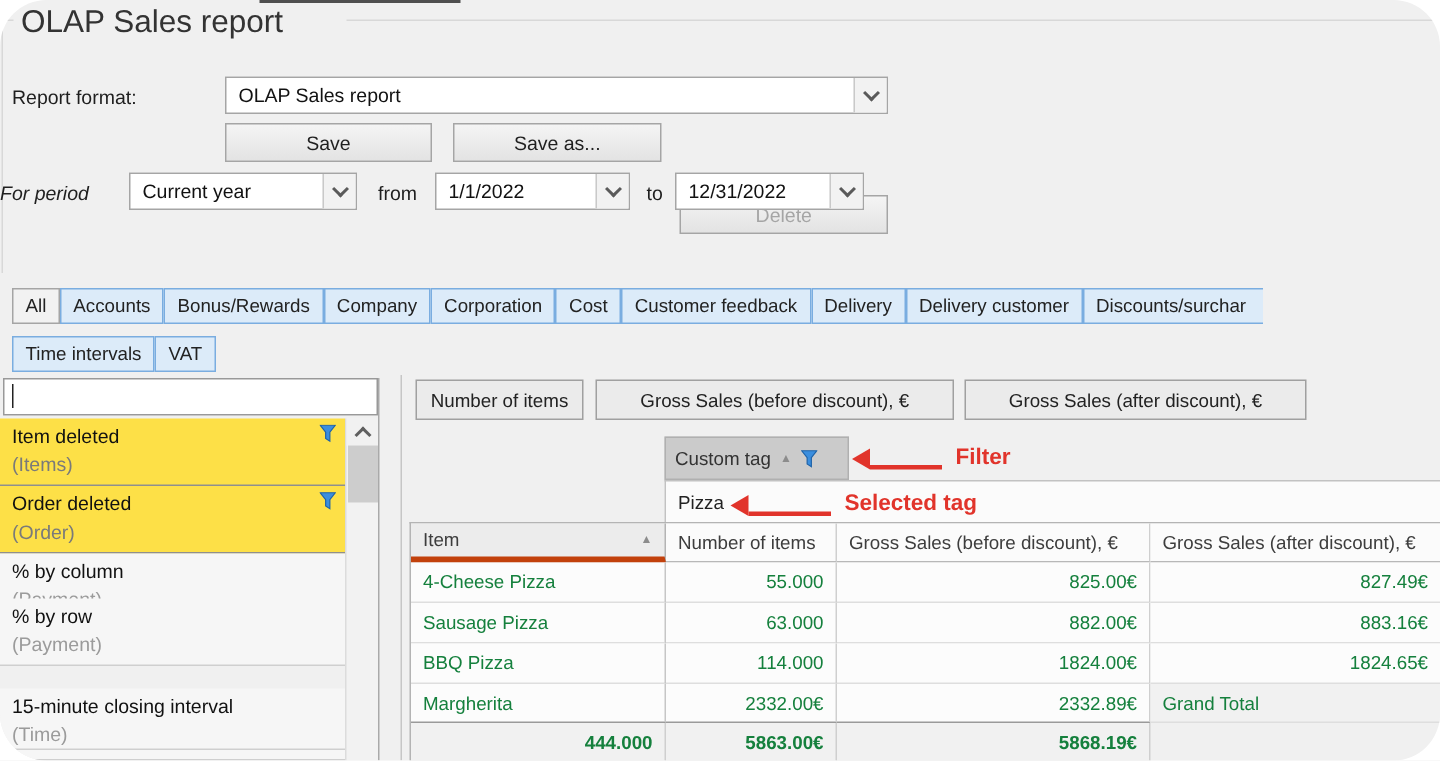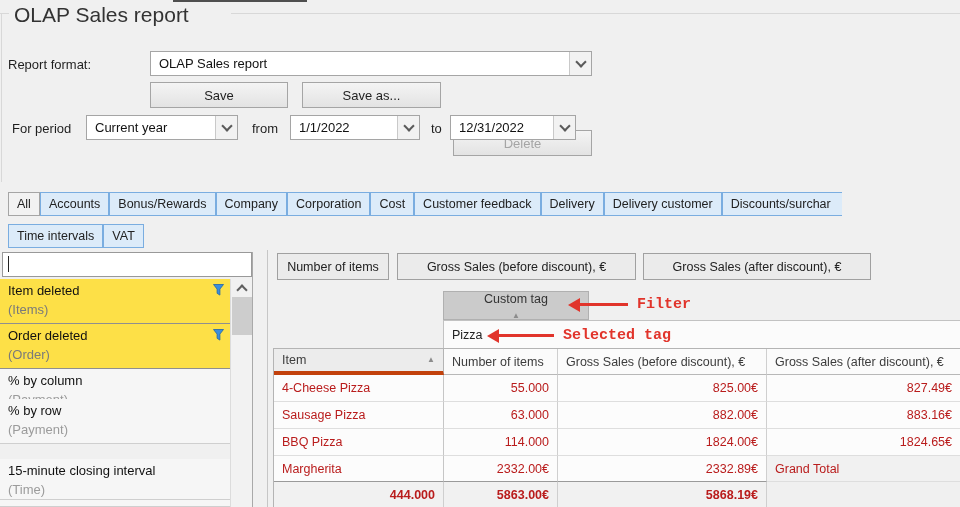--- a/index.html
+++ b/index.html
@@ -1,17 +1,17 @@
 <!DOCTYPE html>
 <html><head>
 <meta charset="utf-8">
 <style>
   html,body{margin:0;padding:0;}
   .page{position:relative;width:960px;height:507px;background:#f0f0f0;overflow:hidden;
-        font-family:"Liberation Sans","DejaVu Sans",sans-serif;color:#1f1f1f;}
+        font-family:"Liberation Sans","DejaVu Sans",sans-serif;color:#1f1f1f;border-radius:31px;}
   
   .top-artifact{position:absolute;left:173px;top:0;width:134px;height:2px;background:#4f4f4f;}
   .page-title{position:absolute;left:14px;top:3px;font-size:21px;color:#333;white-space:nowrap;}
   .legend-left{position:absolute;left:0;top:13px;width:9px;height:1px;background:#d8d8d8;}
   .legend-right{position:absolute;left:231px;top:13px;width:729px;height:1px;background:#d8d8d8;}
   .group-left{position:absolute;left:1px;top:13px;width:1px;height:169px;background:#d8d8d8;}
   
   .lbl{position:absolute;font-size:13px;white-space:nowrap;color:#1f1f1f;}
   
   .combo{position:absolute;height:25px;background:#fff;border:1px solid #a5a5a5;display:flex;align-items:center;box-sizing:border-box;}
@@ -41,39 +41,39 @@
   .lst-border{position:absolute;left:252px;top:252px;width:1px;height:255px;background:#a9a9a9;}
   .panel-divider{position:absolute;left:267px;top:250px;width:1px;height:257px;background:#c6c6c6;}
   
   .sb{position:absolute;left:230px;top:279px;width:22px;height:228px;background:#f2f2f2;border-left:1px solid #dcdcdc;box-sizing:border-box;}
   .sb-btn{position:absolute;left:0;top:0;width:22px;height:18px;background:#f1f1f1;display:flex;align-items:center;justify-content:center;}
   .sb-thumb{position:absolute;left:1px;top:18px;width:20px;height:38px;background:#cdcdcd;}
   
   .chip{position:absolute;height:27px;background:#ebebeb;border:1px solid #a0a0a0;display:flex;align-items:center;justify-content:center;
         font-size:12.5px;color:#222;box-sizing:border-box;white-space:nowrap;}
   
-  .ct-header{position:absolute;left:443px;top:291px;width:146px;height:29px;background:#cbcbcb;border:1px solid #b0b0b0;
-             box-sizing:border-box;display:flex;align-items:center;padding:0 6px;gap:6px;font-size:12.5px;color:#333;flex-direction:column;}
+  .ct-header{position:absolute;left:443px;top:291px;width:123px;height:29px;background:#cbcbcb;border:1px solid #b0b0b0;
+             box-sizing:border-box;display:flex;align-items:center;padding:0 6px;gap:6px;font-size:12.5px;color:#333;}
   .sort-tri{font-size:8px;color:#8c8c8c;line-height:1;}
   .pizza-row{position:absolute;left:443px;top:320px;width:517px;height:28px;background:#fbfbfb;border-top:1px solid #c2c2c2;
              border-left:1px solid #c2c2c2;box-sizing:border-box;display:flex;align-items:center;padding:0 8px;font-size:12.5px;color:#222;}
   
   .pivot{position:absolute;left:273px;top:348px;display:grid;grid-template-columns:170px 114px 209px 194px;
          grid-template-rows:26px 27px 27px 27px 26px 26px;border-left:1px solid #b4b4b4;border-top:1px solid #b4b4b4;}
   .pc{box-sizing:border-box;border-right:1px solid #cfcfcf;border-bottom:1px solid #dedede;background:#fcfcfc;
-      font-size:12.5px;color:#b91c1c;display:flex;align-items:center;padding:0 8px;white-space:nowrap;overflow:hidden;}
+      font-size:12.5px;color:#15803d;display:flex;align-items:center;padding:0 8px;white-space:nowrap;overflow:hidden;}
   .pc.num{justify-content:flex-end;}
   .pc.subhead{background:#fbfbfb;color:#3d3d3d;border-bottom:1px solid #b8b8b8;}
   .pc.itemhead{background:#ececec;color:#3d3d3d;border-bottom:4px solid #c2410c;border-right:1px solid #b4b4b4;justify-content:space-between;}
   .pc.itemcol{border-right:1px solid #c6c6c6;}
   .pc.lastdata{border-bottom:1px solid #9a9a9a;}
   .pc.total{background:#f1f1f1;}
   .pc.total.num{font-weight:bold;}
   
-  .anno{position:absolute;display:flex;align-items:center;font-family:Liberation Mono, monospace;}
+  .anno{position:absolute;display:flex;align-items:flex-end;}
   .anno .head{width:0;height:0;border-top:7px solid transparent;border-bottom:7px solid transparent;border-right:12px solid #e1342b;}
   .anno .line{height:3px;background:#e1342b;}
   .anno .txt{font-weight:bold;font-size:15px;color:#e1342b;margin-left:9px;white-space:nowrap;}
 </style>
 </head>
 <body>
 
 <div class="page">
 
   <div class="top-artifact"></div>
@@ -87,21 +87,21 @@
     <span class="val">OLAP Sales report</span>
     <span class="arrow">
         <i class="chev-dn"></i>
       </span>
   </div>
 
   <div class="btn" style="left:150px;top:82px;width:138px;">Save</div>
   <div class="btn" style="left:302px;top:82px;width:139px;">Save as...</div>
   <div class="btn disabled" style="left:453px;top:82px;width:139px;">Delete</div>
 
-  <div class="lbl" style="left:12px;top:121px;">For period</div>
+  <div class="lbl" style="left:0;top:121px;font-style:italic;">For period</div>
   <div class="combo" style="left:86px;top:115px;width:152px;">
     <span class="val">Current year</span>
     <span class="arrow">
         <i class="chev-dn"></i>
       </span>
   </div>
   <div class="lbl" style="left:252px;top:121px;">from</div>
   <div class="combo" style="left:290px;top:115px;width:130px;">
     <span class="val">1/1/2022</span>
     <span class="arrow">

